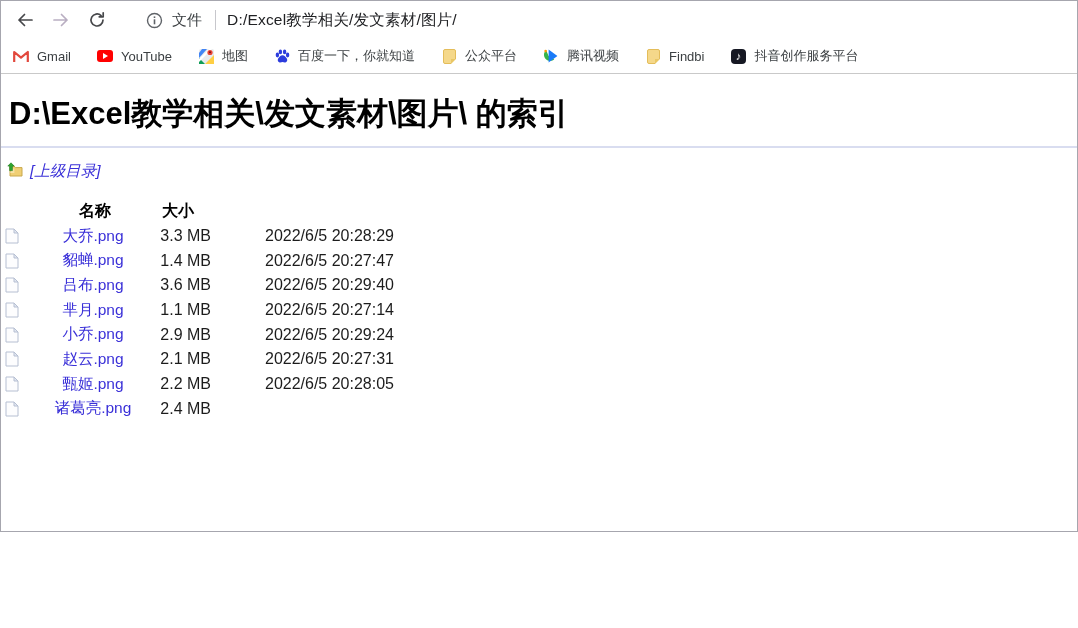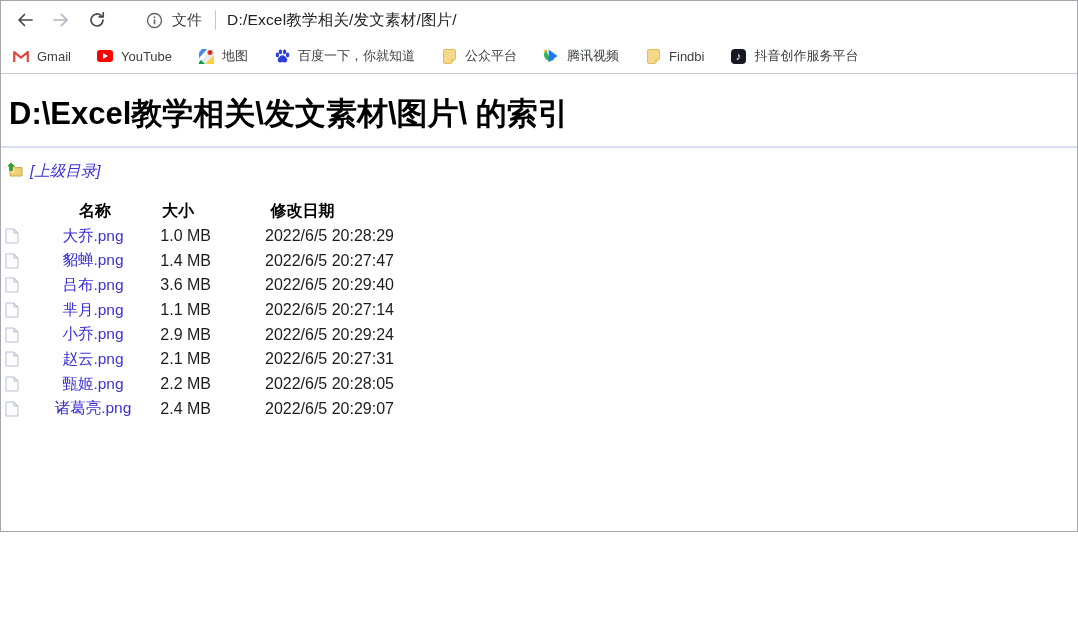--- a/index.html
+++ b/index.html
@@ -221,32 +221,31 @@
       </span>
       <a class="link">[上级目录]</a>
     </div>
 
     <div class="listing">
 
       <div class="lrow header">
         <span></span>
         <span class="h-name">名称</span>
         <span class="h-size">大小</span>
-        <span class="h-date">修改日期</span>
       </div>
 
       <div class="lrow">
         <span class="c-icon">
             <svg class="file-glyph" width="14" height="16" viewBox="0 0 14 16">
               <path d="M1 1h8l4 4v10H1z" fill="#fdfdfe" stroke="#b6bfd2" stroke-width="1"></path>
               <path d="M9 1v4h4z" fill="#e3e8f2" stroke="#b6bfd2" stroke-width="1"></path>
             </svg>
           </span>
         <span class="c-name"><a class="link">大乔.png</a></span>
-        <span class="c-size">1.0 MB</span>
+        <span class="c-size">3.3 MB</span>
         <span class="c-date">2022/6/5 20:28:29</span>
       </div>
 
       <div class="lrow">
         <span class="c-icon">
             <svg class="file-glyph" width="14" height="16" viewBox="0 0 14 16">
               <path d="M1 1h8l4 4v10H1z" fill="#fdfdfe" stroke="#b6bfd2" stroke-width="1"></path>
               <path d="M9 1v4h4z" fill="#e3e8f2" stroke="#b6bfd2" stroke-width="1"></path>
             </svg>
           </span>
@@ -318,21 +317,20 @@
 
       <div class="lrow">
         <span class="c-icon">
             <svg class="file-glyph" width="14" height="16" viewBox="0 0 14 16">
               <path d="M1 1h8l4 4v10H1z" fill="#fdfdfe" stroke="#b6bfd2" stroke-width="1"></path>
               <path d="M9 1v4h4z" fill="#e3e8f2" stroke="#b6bfd2" stroke-width="1"></path>
             </svg>
           </span>
         <span class="c-name"><a class="link">诸葛亮.png</a></span>
         <span class="c-size">2.4 MB</span>
-        <span class="c-date">2022/6/5 20:29:07</span>
       </div>
 
     </div>
 
     <span class="cursor">
       <svg width="16" height="20" viewBox="0 0 16 20">
           <path d="M2 1l10 10-4.5.4 2.6 5.4-2.4 1.1-2.5-5.5L2 15z" fill="#dcdcdc" stroke="#9a9a9a" stroke-width="1"></path>
         </svg>
     </span>
 

